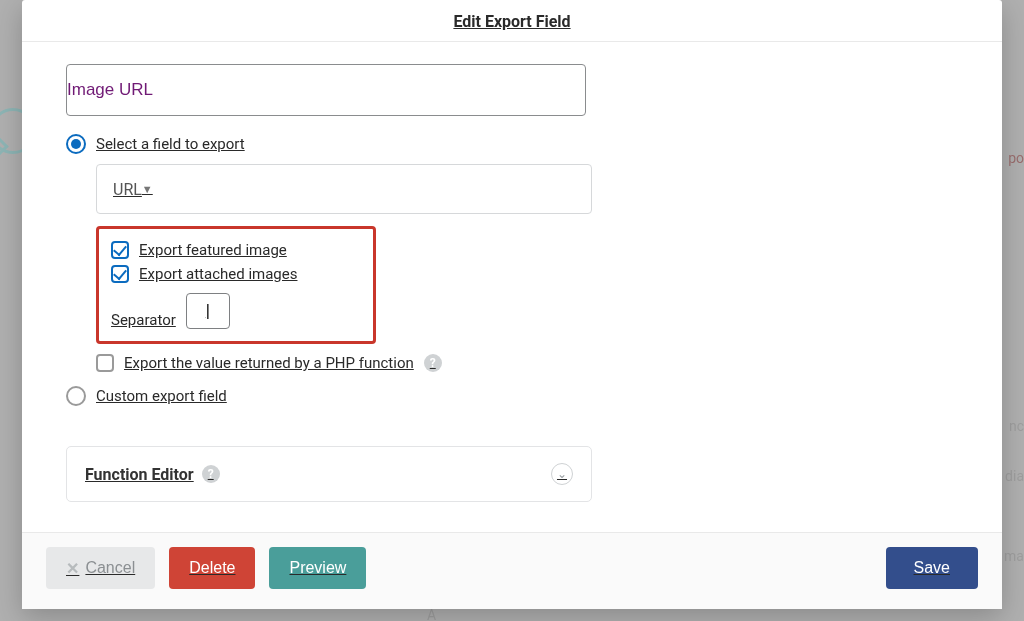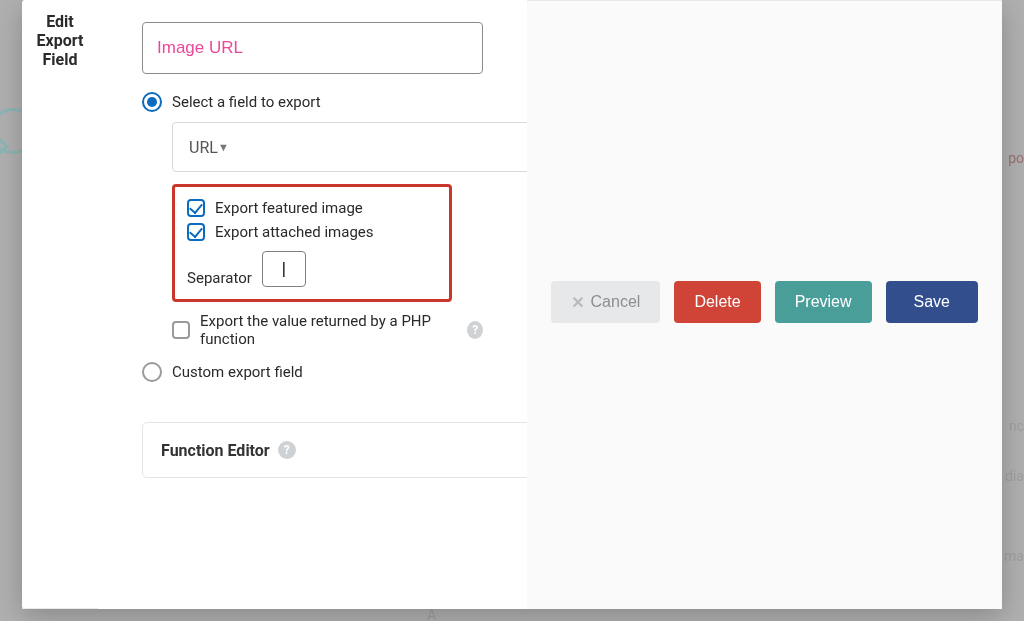--- a/index.html
+++ b/index.html
@@ -19,43 +19,43 @@
   .ghost-circle::after{
     content:""; position:absolute; width:10px; height:10px; border-right:3px solid #4fbfbf;
     border-bottom:3px solid #4fbfbf; transform:rotate(-45deg); bottom:-2px; left:0;
   }
   .modal {
     position: absolute;
     left: 22px; right: 22px; top: 0; bottom: 12px;
     background: #fff;
     border-radius: 3px;
     box-shadow: 0 8px 28px rgba(0,0,0,.22);
-    display: flex; flex-direction: row;
+    display: flex; flex-direction: column; text-decoration: underline;
   }
   .modal-header {
     text-align: center;
     padding: 12px 0 10px;
     border-bottom: 1px solid #e9e9e9;
     font-weight: 700;
     font-size: 16px;
   }
   .modal-body {
     padding: 22px 44px 18px 44px;
     flex: 1 1 auto;
     overflow: auto;
   }
   .label { font-size: 14.5px; margin-bottom: 8px; color: #4a4a4a; }
   .text-input {
     width: 520px; max-width: 100%;
     height: 52px;
     border: 1px solid #8a8c8e;
     border-radius: 4px;
-    padding: 0 14px;
+    padding: 0 0;
     font-size: 17px;
-    color: #ec4899;
+    color: #701a75;
   }
   .radio-row, .check-row { display: flex; align-items: center; gap: 10px; margin-top: 18px; }
   .check-row { margin-top: 4px; }
   .radio {
     width: 20px; height: 20px; border-radius: 50%;
     border: 2px solid #0b6bbf; position: relative; flex: 0 0 auto;
     background: #fff;
   }
   .radio.selected::after{
     content:""; position:absolute; inset:3px; border-radius:50%; background:#0b6bbf;

